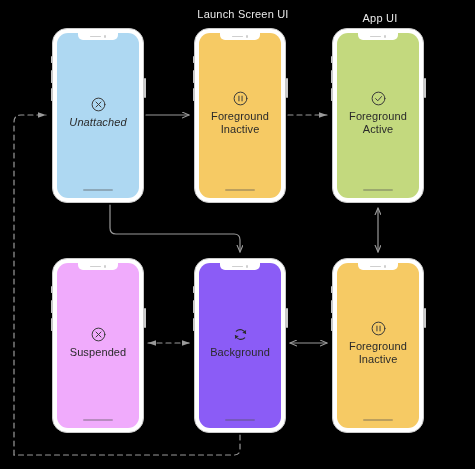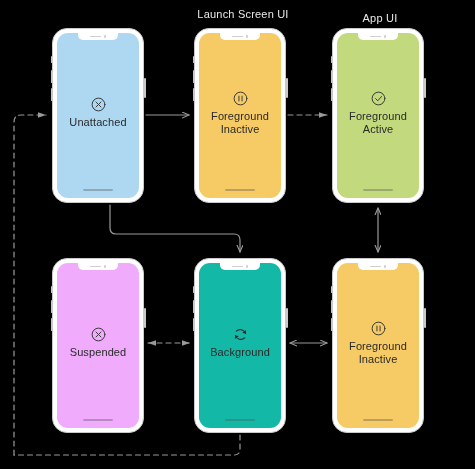--- a/index.html
+++ b/index.html
@@ -78,21 +78,21 @@
       <path d="M378,208 L378,252" marker-start="url(#ah-start)" marker-end="url(#ah)"></path>
 
       <path d="M148,343 L190,343" stroke-dasharray="5,4" marker-start="url(#ahf-start)" marker-end="url(#ahf)"></path>
 
       <path d="M290,343 L327,343" marker-start="url(#ah-start)" marker-end="url(#ah)"></path>
 
       <path d="M240,435 L240,449 Q240,455 234,455 L14,455" stroke-dasharray="5,4"></path>
     </g>
   </svg>
 
-  <div class="phone" style="left:52px;top:28px;">
+  <div class="phone" style="left:52px;top:28px;font-style:italic;">
     <div class="body"></div>
     <div class="btn mute"></div>
     <div class="btn vup"></div>
     <div class="btn vdn"></div>
     <div class="btn pwr"></div>
     <div class="screen" style="background:#aed8f2;">
       <div class="screen-inner">
         <svg class="state-icon" viewBox="0 0 24 24" fill="none" stroke="#3a3a3a" stroke-width="1.4" stroke-linecap="round">
           <circle cx="12" cy="12" r="9"></circle>
           <line x1="8.5" y1="8.5" x2="15.5" y2="15.5"></line>
@@ -177,21 +177,21 @@
       <div class="homebar"></div>
     </div>
   </div>
 
   <div class="phone" style="left:194px;top:258px;">
     <div class="body"></div>
     <div class="btn mute"></div>
     <div class="btn vup"></div>
     <div class="btn vdn"></div>
     <div class="btn pwr"></div>
-    <div class="screen" style="background:#14b8a6;">
+    <div class="screen" style="background:#8b5cf6;">
       <div class="screen-inner">
         <svg class="state-icon" viewBox="0 0 24 24" fill="none" stroke="#2a2a2a" stroke-width="1.7" stroke-linecap="round" stroke-linejoin="round">
           <path d="M19.2,10.4 A8,8 0 0 0 6.1,7.3"></path>
           <polyline points="19.9,5.6 19.4,10.7 14.4,10.0" fill="#2a2a2a" stroke="none"></polyline>
           <path d="M4.8,13.6 A8,8 0 0 0 17.9,16.7"></path>
           <polyline points="4.1,18.4 4.6,13.3 9.6,14.0" fill="#2a2a2a" stroke="none"></polyline>
         </svg>
         <div class="state-label">Background</div>
       </div>
       <div class="notch">

